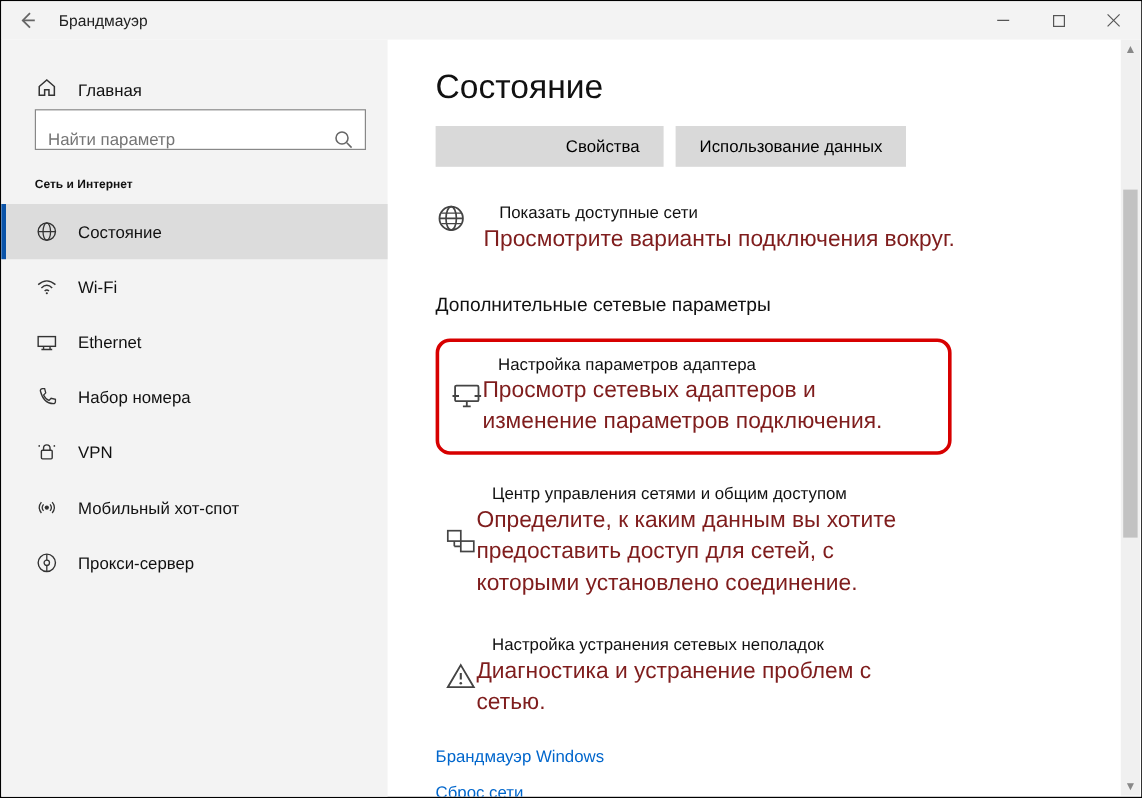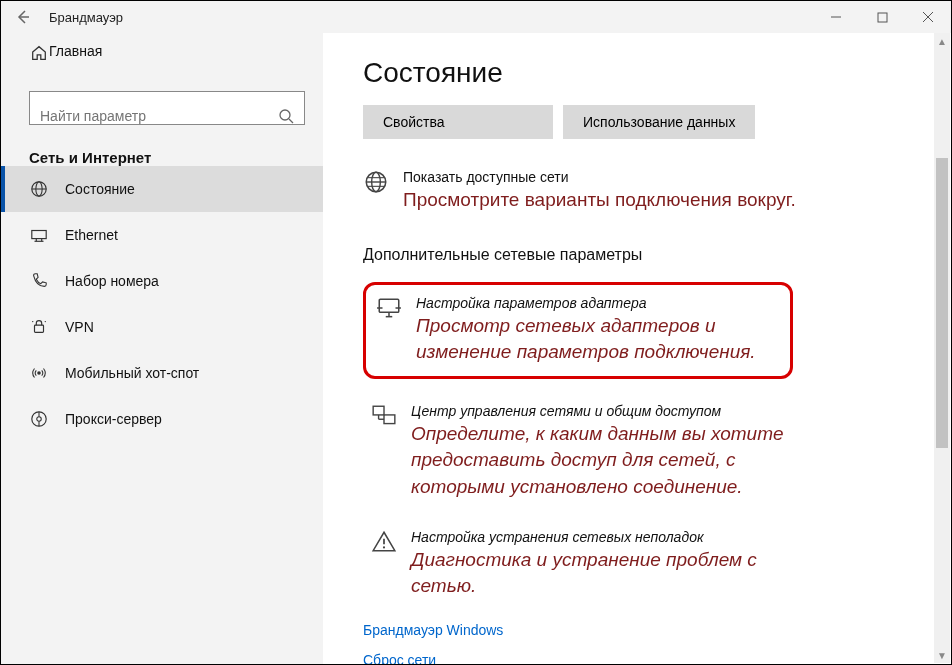--- a/index.html
+++ b/index.html
@@ -51,23 +51,24 @@
   .sidebar {
     width: 322px;
     background: #f3f3f3;
     display: flex;
     flex-direction: column;
     padding-top: 10px;
     position: relative;
   }
   .home-row {
     display: flex;
-    align-items: flex-start;
+    align-items: flex-end;
     height: 40px;
     padding-left: 28px;
+    gap: 16px;
     margin-bottom: 8px;
     cursor: pointer;
   }
   .search-wrap {
     padding: 0 18px 18px 28px;
   }
   .search-box {
     display: flex;
     align-items: flex-end;
     border: 1px solid #888;
@@ -79,23 +80,23 @@
     flex: 1;
     border: none;
     outline: none;
     font-size: 14px;
     background: transparent;
   }
   .search-box .icon {
     color: #666;
   }
   .category-title {
-    padding: 6px 0 0 28px;
+    padding: 6px 0 10px 28px;
     font-weight: 600;
-    font-size: 15px;
+    font-size: 10px;
   }
   .nav-list {
     display: flex;
     flex-direction: column;
   }
   .nav-item {
     display: flex;
     align-items: center;
     height: 46px;
     padding-left: 28px;
@@ -140,49 +141,47 @@
     margin-bottom: 30px;
   }
   .btn {
     background: #d9d9d9;
     border: none;
     height: 34px;
     min-width: 190px;
     padding: 0 20px;
     font-size: 14px;
     cursor: pointer;
-    text-align: left;
+    text-align: right;
   }
   .available-networks {
     display: flex;
     gap: 14px;
     align-items: flex-start;
     margin-bottom: 32px;
   }
   .row-icon {
     width: 26px; height: 26px;
     color: #444;
     flex-shrink: 0;
   }
-  .row-text .row-title { font-size: 14px; color: #111; margin-bottom: 2px; }
+  .row-text .row-title { font-size: 14px; color: #111; margin-bottom: 2px; margin-left: 13px; }
   .row-text .row-desc { font-size: 19px; color: #7f1d1d; line-height: 1.4; }
   .section-title {
     font-size: 16px;
     font-weight: 500;
     margin-bottom: 18px;
   }
   .setting-row {
     display: flex;
-    gap: 14px;
-    align-items: flex-start;
+    align-items: center;
     padding: 6px 8px;
     margin-bottom: 16px;
     cursor: pointer;
     max-width: 430px;
-    font-style: italic;
   }
   .setting-row.highlight {
     border: 3px solid #d70000;
     border-radius: 12px;
     padding: 10px 10px;
     margin-bottom: 18px;
   }
   .links a {
     display: block;
     color: #0066cc;
@@ -278,20 +277,31 @@
               <circle cx="10" cy="10" r="8" stroke="currentColor" stroke-width="1.3" fill="none"></circle>
               <ellipse cx="10" cy="10" rx="3.5" ry="8" stroke="currentColor" stroke-width="1.2" fill="none"></ellipse>
               <line x1="2" y1="10" x2="18" y2="10" stroke="currentColor" stroke-width="1.2"></line>
             </svg>
         </span>
         <span class="nav-label">Состояние</span>
       </div>
       <div class="nav-item">
         <span class="nav-icon">
           <svg width="18" height="18" viewBox="0 0 20 20">
+              <path d="M2 8 Q10 1 18 8" stroke="currentColor" stroke-width="1.3" fill="none"></path>
+              <path d="M5 11 Q10 6 15 11" stroke="currentColor" stroke-width="1.3" fill="none"></path>
+              <path d="M8 14 Q10 12 12 14" stroke="currentColor" stroke-width="1.3" fill="none"></path>
+              <circle cx="10" cy="16" r="1" fill="currentColor"></circle>
+            </svg>
+        </span>
+        <span class="nav-label">Wi-Fi</span>
+      </div>
+      <div class="nav-item">
+        <span class="nav-icon">
+          <svg width="18" height="18" viewBox="0 0 20 20">
               <rect x="2" y="5" width="16" height="9" stroke="currentColor" stroke-width="1.3" fill="none"></rect>
               <line x1="7" y1="14" x2="7" y2="17" stroke="currentColor" stroke-width="1.3"></line>
               <line x1="13" y1="14" x2="13" y2="17" stroke="currentColor" stroke-width="1.3"></line>
               <line x1="5" y1="17" x2="15" y2="17" stroke="currentColor" stroke-width="1.3"></line>
             </svg>
         </span>
         <span class="nav-label">Ethernet</span>
       </div>
       <div class="nav-item">
         <span class="nav-icon">

